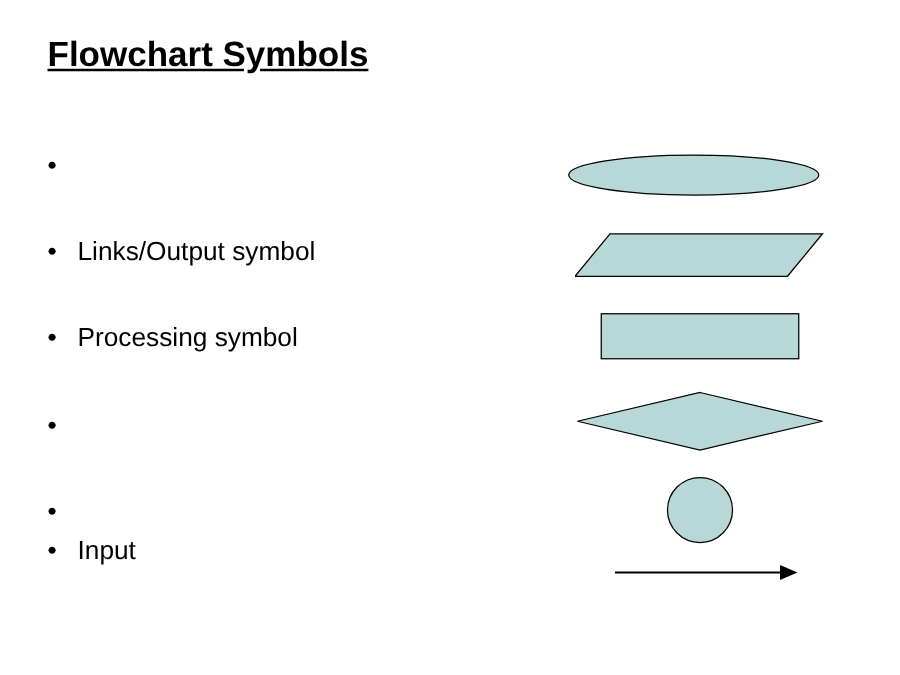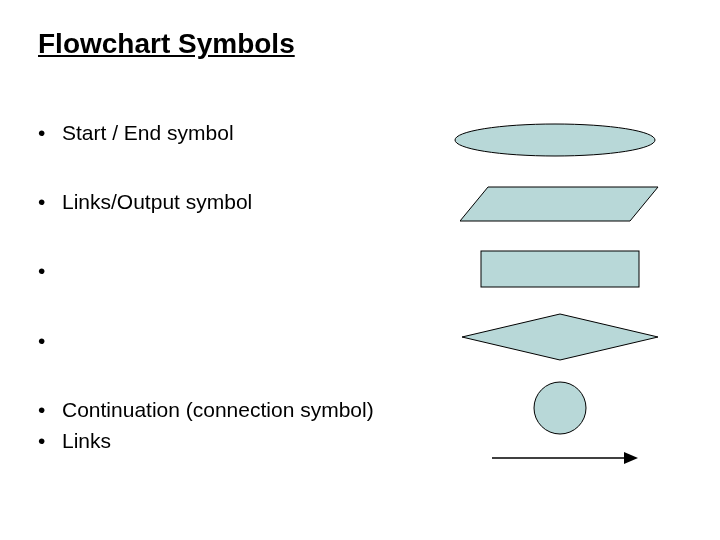--- a/index.html
+++ b/index.html
@@ -59,39 +59,38 @@
 </head>
 <body>
 
 <div class="slide">
 
   <div class="title">Flowchart Symbols</div>
 
   <div class="bullets">
     <div class="bullet-row">
       <span class="bullet-dot">•</span>
-      <span>Start / End symbol</span>
     </div>
     <div class="bullet-row">
       <span class="bullet-dot">•</span>
       <span>Links/Output symbol</span>
     </div>
     <div class="bullet-row">
       <span class="bullet-dot">•</span>
+      <span>Processing symbol</span>
     </div>
     <div class="bullet-row">
       <span class="bullet-dot">•</span>
     </div>
     <div class="bullet-row tight">
       <span class="bullet-dot">•</span>
-      <span>Continuation (connection symbol)</span>
     </div>
     <div class="bullet-row">
       <span class="bullet-dot">•</span>
-      <span>Links</span>
+      <span>Input</span>
     </div>
   </div>
 
   <div class="shapes">
 
     <svg class="shape-svg" style="left:10px; top:120px;" width="210" height="40">
       <ellipse cx="105" cy="20" rx="100" ry="16" fill="#b8d8d8" stroke="#000" stroke-width="1"></ellipse>
     </svg>
 
     <svg class="shape-svg" style="left:20px; top:185px;" width="200" height="38">

